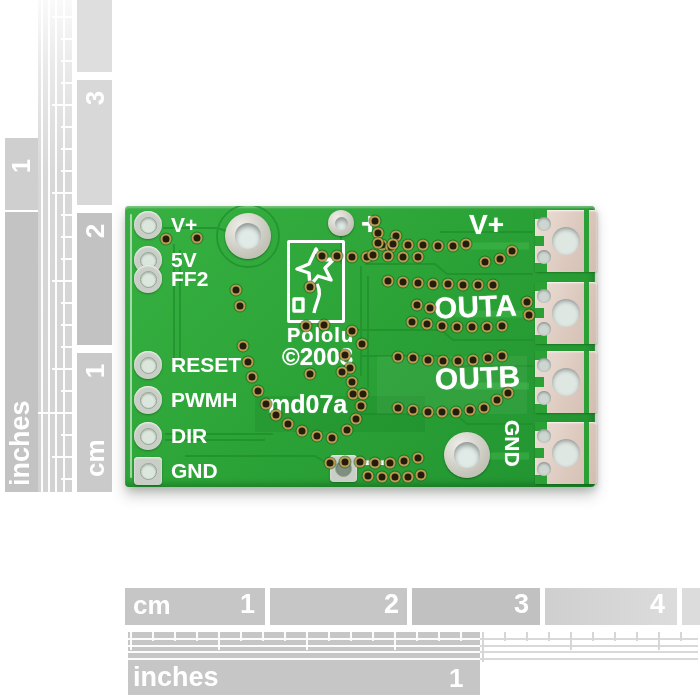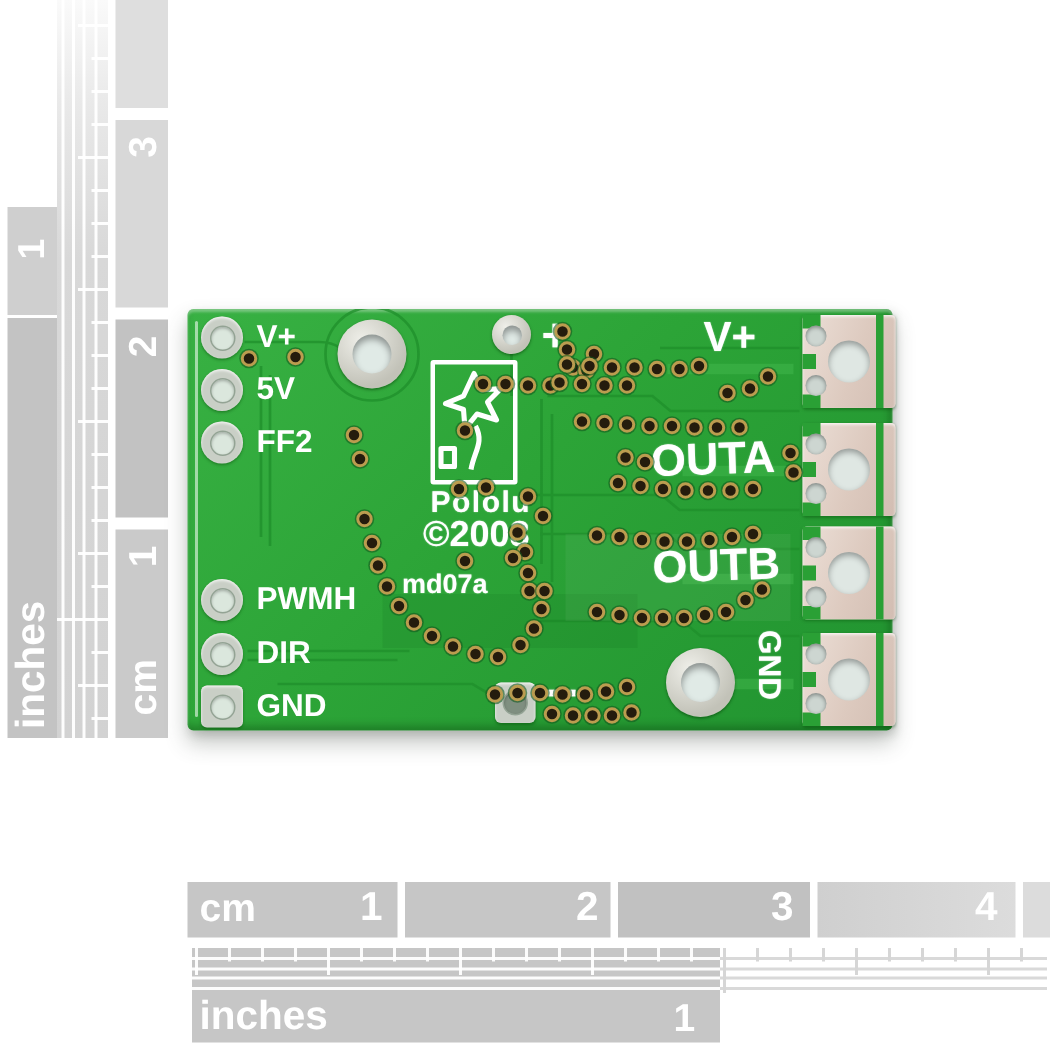--- a/index.html
+++ b/index.html
@@ -138,25 +138,31 @@
           <div class="bore"></div>
         </div>
       <span class="pin-label">V+</span>
       </div>
     <div class="pin-row" style="top:39px">
       <div class="pinhole">
           <div class="bore"></div>
         </div>
       <span class="pin-label">5V</span>
       </div>
-    <div class="pin-row" style="top:74px">
+    <div class="pin-row" style="top:58px">
       <div class="pinhole">
           <div class="bore"></div>
         </div>
       <span class="pin-label">FF2</span>
+      </div>
+    <div class="pin-row" style="top:144px">
+      <div class="pinhole">
+          <div class="bore"></div>
+        </div>
+      <span class="pin-label">RESET</span>
       </div>
     <div class="pin-row" style="top:179px">
       <div class="pinhole">
           <div class="bore"></div>
         </div>
       <span class="pin-label">PWMH</span>
       </div>
     <div class="pin-row" style="top:215px">
       <div class="pinhole">
           <div class="bore"></div>
@@ -192,21 +198,21 @@
         <g fill="none" stroke="#ffffff" stroke-width="3.4" stroke-linejoin="round">
           <path d="M26,6 L31,17 L44,16 L35,25 L41,37 L28,33 L20,43 L19,30 L7,26 L19,21 Z"></path>
           <path d="M27,41 C33,52 26,58 24,70"></path>
           <rect x="4" y="56" width="9" height="12"></rect>
         </g>
       </svg>
     </div>
     <div class="silk" style="left:162px;top:119px;font-size:20px;letter-spacing:1px;">Pololu</div>
     <div class="silk" style="left:157px;top:139px;font-size:24px;">©2008</div>
 
-    <div class="silk" style="left:143px;top:174px;font-size:18px;">md07a</div>
+    <div class="silk" style="left:143px;top:186px;font-size:25px;">md07a</div>
 
     <div class="silk" style="left:344px;top:5px;font-size:28px;">V+</div>
     <div class="silk" style="left:309px;top:86px;font-size:30px;transform:rotate(-2deg);">OUTA</div>
     <div class="silk" style="left:310px;top:157px;font-size:30px;transform:rotate(-2deg);">OUTB</div>
     <div class="silk" style="left:377px;top:214px;font-size:21px;writing-mode:vertical-rl;height:66px;">GND</div>
 
     <div class="terminal" style="top:4px;">
       <div class="notch" style="left:0;top:0;width:12px;height:9px;"></div>
       <div class="notch" style="left:0;top:53px;width:12px;height:9px;"></div>
       <div class="notch" style="left:0;top:26px;width:9px;height:10px;"></div>

